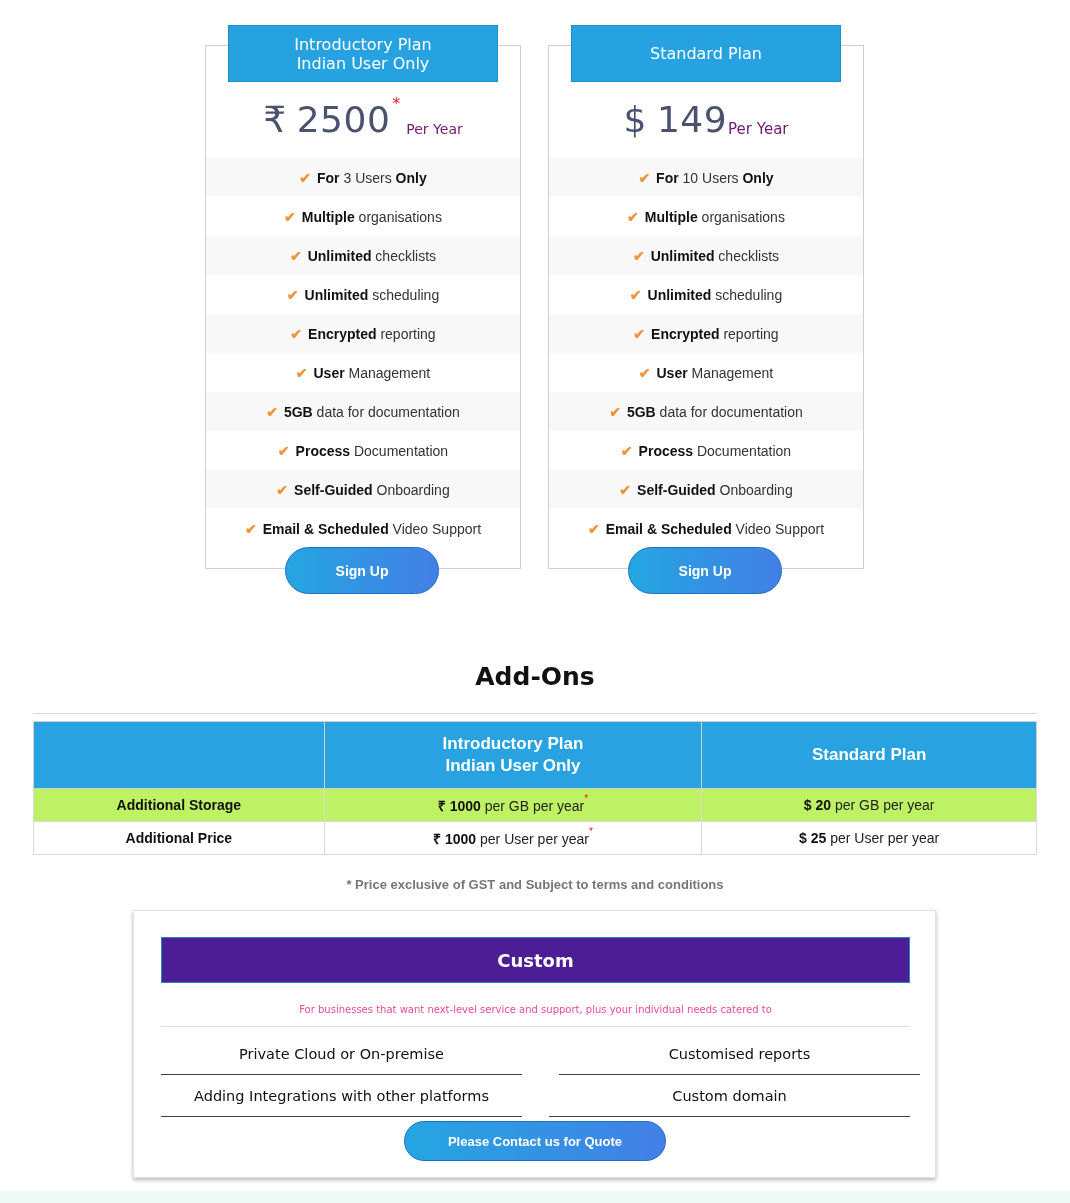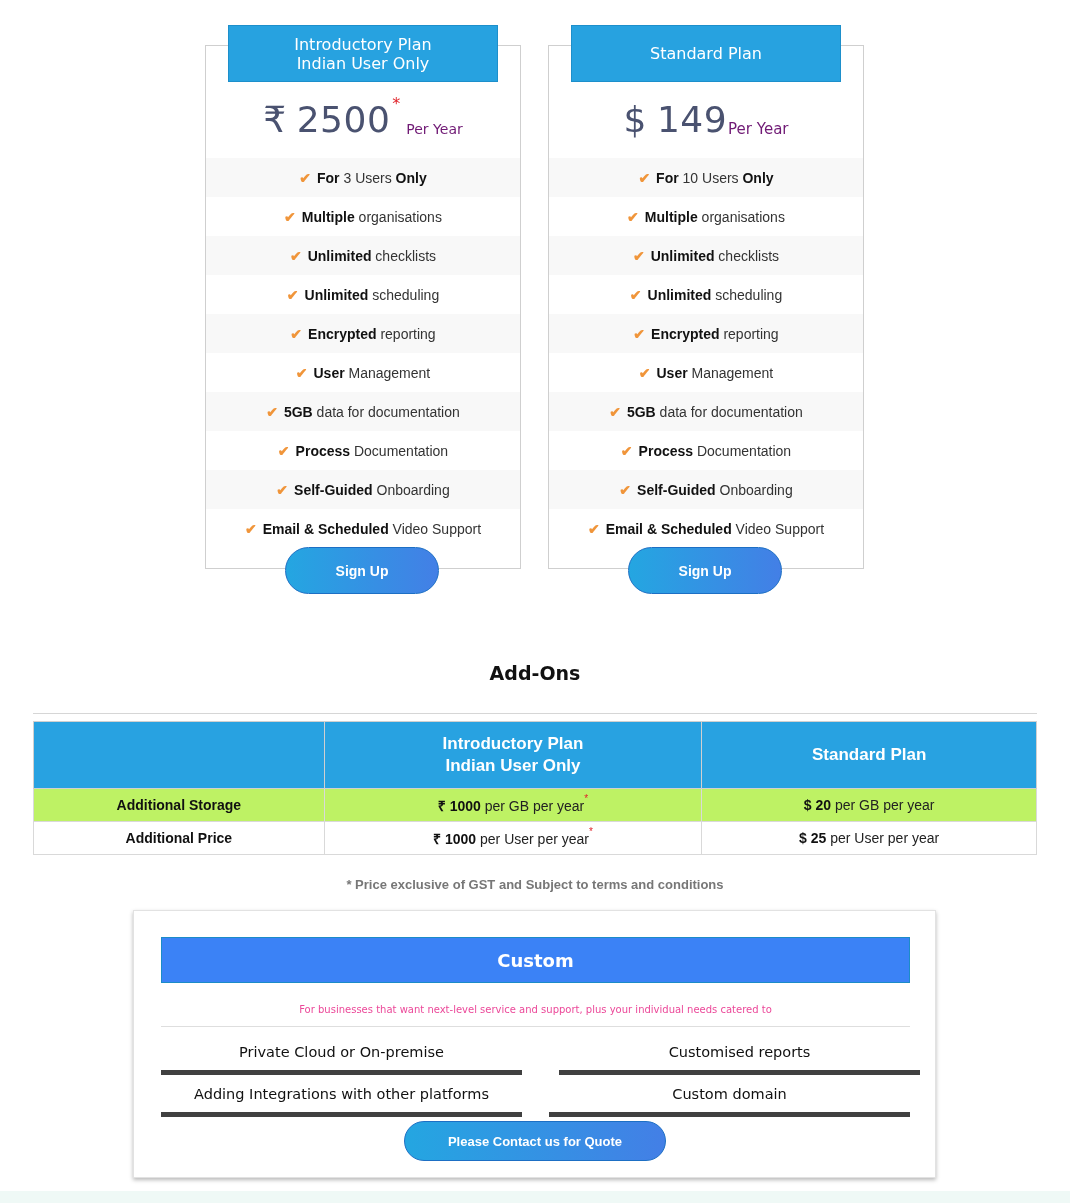--- a/index.html
+++ b/index.html
@@ -44,21 +44,21 @@
     border-radius: 24px; border: 1px solid #1d6fc4;
     background: linear-gradient(90deg, #24a6e1 0%, #437fe6 100%);
     color: #fff; font-weight: bold; font-size: 14px;
     display: flex; align-items: center; justify-content: center; cursor: pointer;
     font-family: "Liberation Sans", sans-serif;
   }
 
   
   .addons-title {
     position: absolute; top: 662px; left: 0; width: 1070px; text-align: center;
-    font-family: "DejaVu Sans", sans-serif; font-weight: bold; font-size: 19px; color: #111;
+    font-family: "DejaVu Sans", sans-serif; font-weight: bold; font-size: 25px; color: #111;
   }
   .addons-rule { position: absolute; top: 713px; left: 33px; width: 1004px; height: 1px; background: #d6d6d6; }
   .addons-table {
     position: absolute; top: 721px; left: 33px; width: 1004px;
     border-collapse: collapse;
   }
   .addons-table th {
     background: #28a2e1; color: #fff; font-size: 17px; font-weight: bold;
     height: 67px; border: 1px solid #d0d0d0; line-height: 22px;
   }
@@ -76,34 +76,34 @@
   }
 
   
   .custom-card {
     position: absolute; top: 910px; left: 133px; width: 803px; height: 268px;
     background: #fff; border: 1px solid #e2e2e2;
     box-shadow: 0 2px 4px rgba(0,0,0,0.28);
   }
   .custom-header {
     position: absolute; top: 26px; left: 27px; width: 749px; height: 46px;
-    background: #3b82f6; border: 1px solid #1c8cc7;
+    background: #4c1d95; border: 1px solid #1c8cc7;
     color: #fff; font-family: "DejaVu Sans", sans-serif; font-weight: bold; font-size: 18px;
     display: flex; align-items: center; justify-content: center;
   }
   .custom-desc {
     position: absolute; top: 84px; left: 27px; width: 749px; height: 32px;
     text-align: center; font-family: "DejaVu Sans", sans-serif; font-size: 10px; color: #ec4899;
     border-bottom: 1px solid #dedede; line-height: 30px;
   }
   .custom-item {
     position: absolute; height: 42px; width: 361px;
     display: flex; align-items: center; justify-content: center;
     font-family: "DejaVu Sans", sans-serif; font-size: 14.5px; color: #111;
-    border-bottom: 5px solid #404040;
+    border-bottom: 1px solid #404040;
   }
   .ci-0 { top: 122px; left: 27px; }
   .ci-1 { top: 122px; left: 425px; }
   .ci-2 { top: 164px; left: 27px; }
   .ci-3 { top: 164px; left: 415px; }
   .quote-btn {
     position: absolute; top: 210px; left: 270px; width: 262px; height: 40px;
     border-radius: 20px; border: 1px solid #1d6fc4;
     background: linear-gradient(90deg, #24a6e1 0%, #437fe6 100%);
     color: #fff; font-weight: bold; font-size: 13px;

